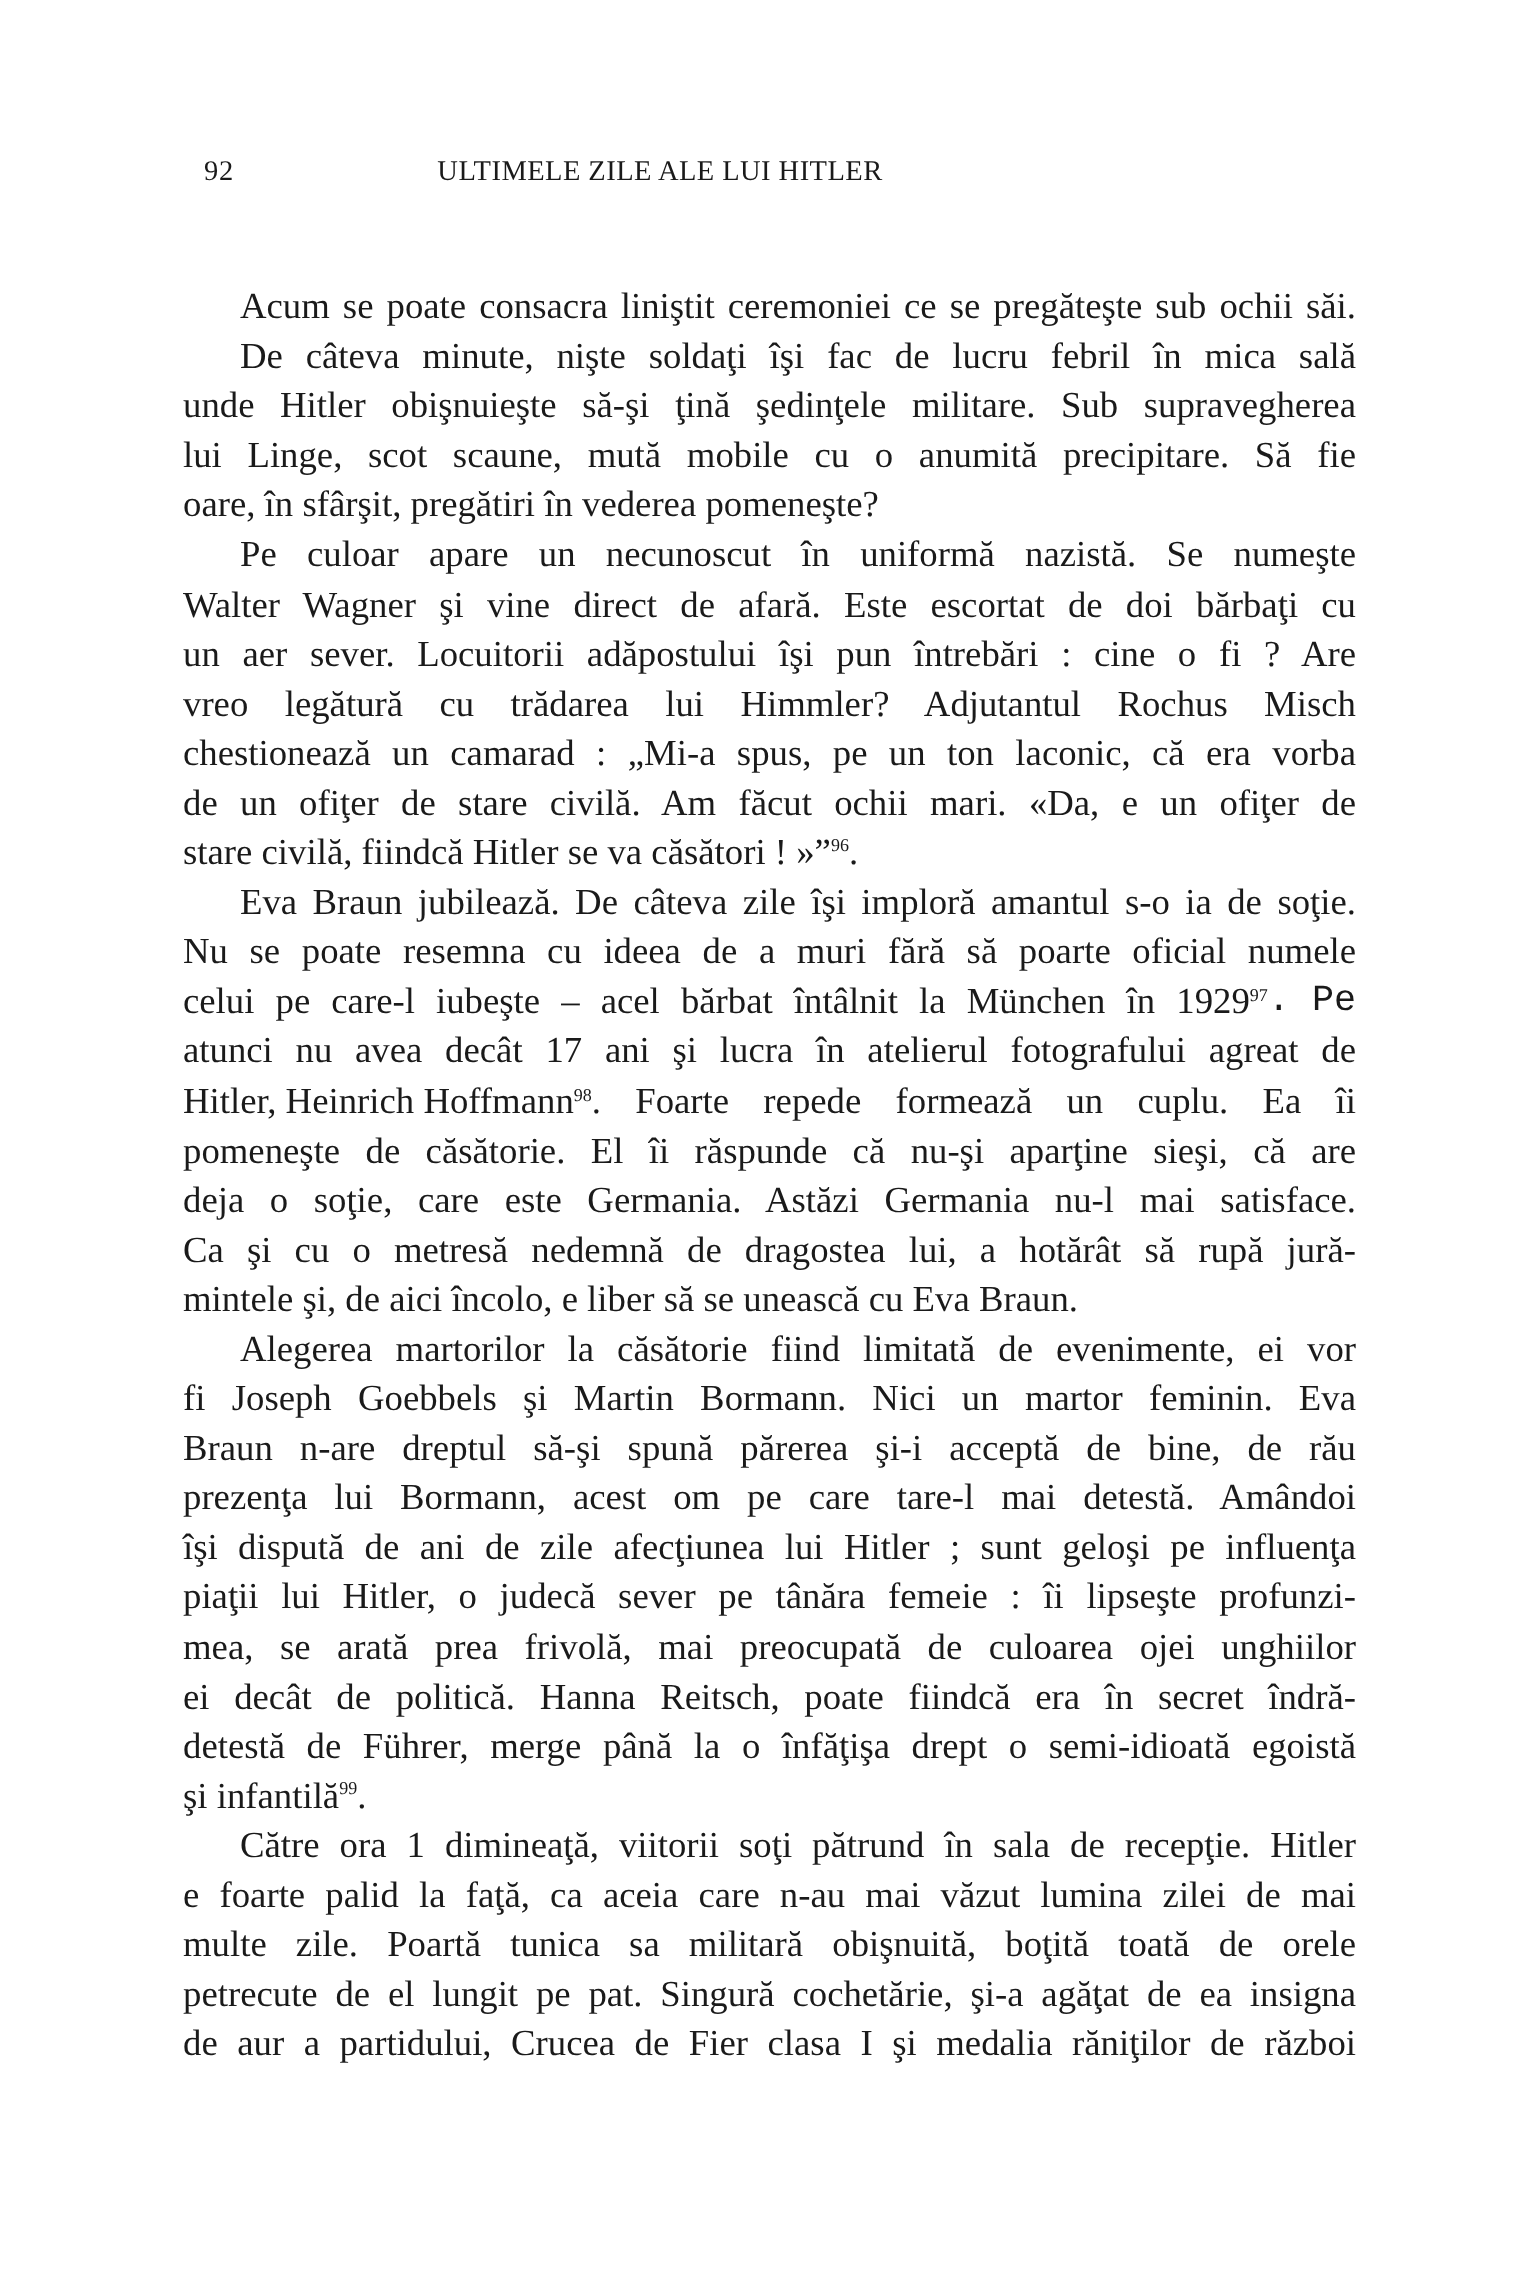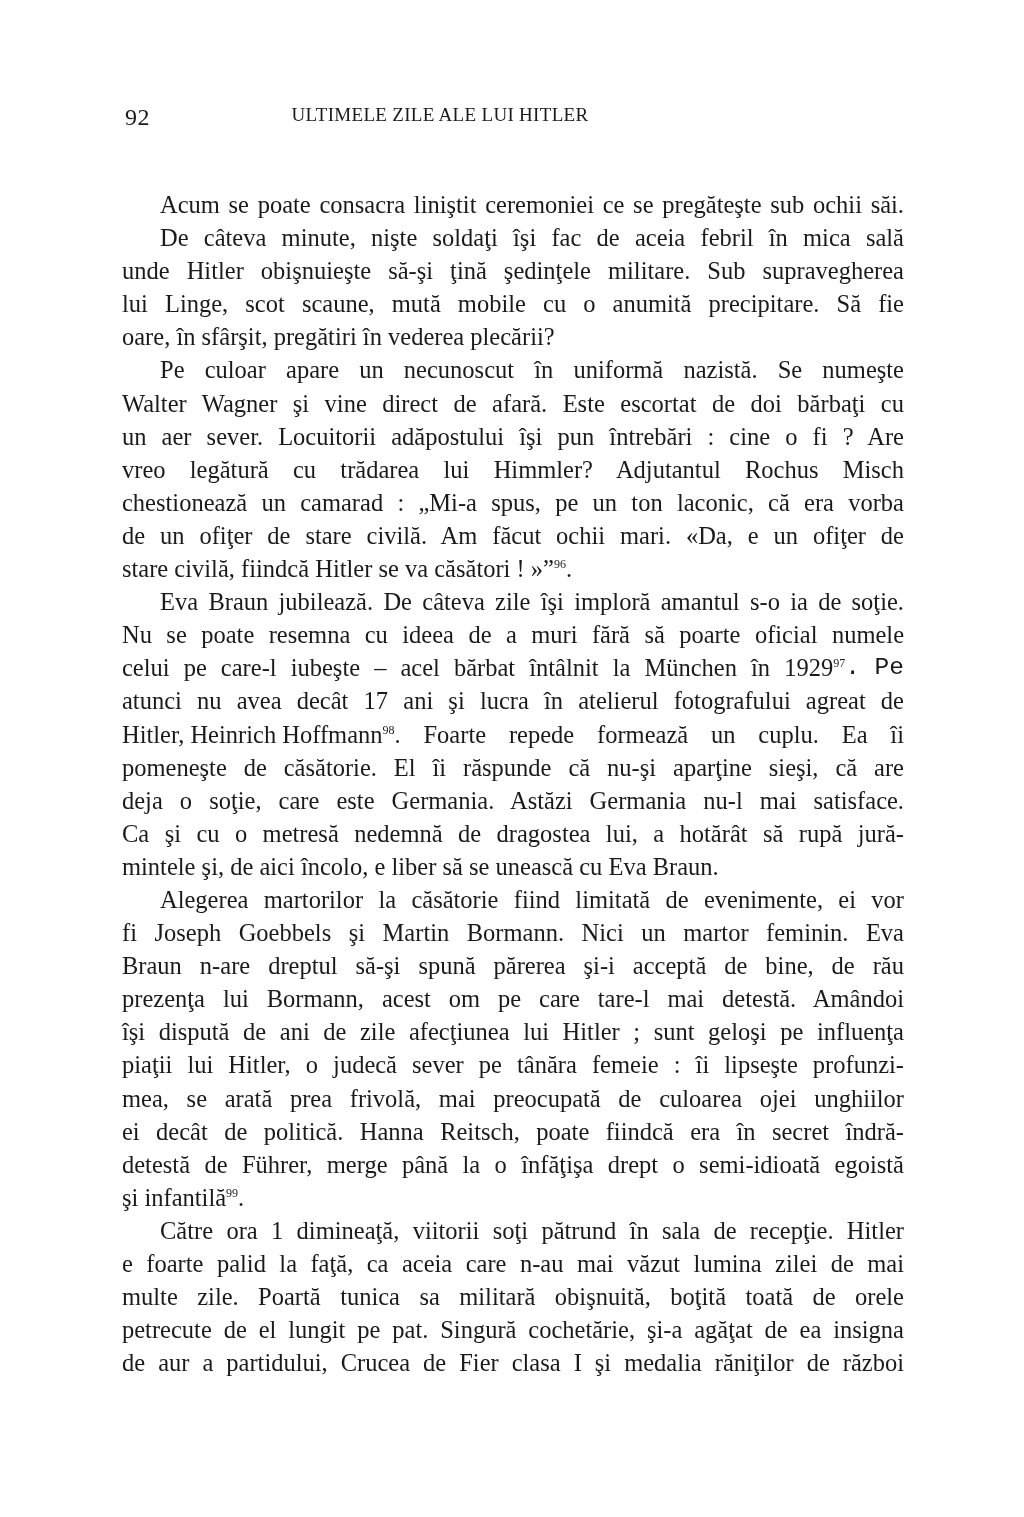--- a/index.html
+++ b/index.html
@@ -1,18 +1,18 @@
 <!DOCTYPE html>
 <html><head>
 <meta charset="utf-8">
 <style>
   html, body { margin: 0; padding: 0; background: #ffffff; }
   body { width: 1024px; height: 1517px; position: relative; overflow: hidden; color: #1a1a1a;
          font-family: "Liberation Serif", "DejaVu Serif", serif; }
-  .page-number { position: absolute; left: 125px; top: 104px; font-size: 24px; letter-spacing: 0.5px; }
+  .page-number { position: absolute; left: 136px; top: 104px; font-size: 19px; letter-spacing: 0.5px; }
   .running-head { position: absolute; left: 0; width: 872px; top: 104px; text-align: center;
                   font-size: 19px; letter-spacing: 0.3px; padding-left: 8px; box-sizing: border-box; }
   .body-text { position: absolute; left: 122px; top: 188px; width: 782px; }
   .line { display: block; height: 33.1px; line-height: 33.1px; font-size: 24.5px; text-align: justify;
           text-align-last: justify; white-space: nowrap; overflow: visible; }
   .line.last { text-align-last: left; }
   .line.indent { padding-left: 38px; }
   .line .t { display: inline-block; width: 100%; text-align: justify; text-align-last: justify; white-space: normal; }
   .line.last .t { text-align-last: left; }
   sup { font-size: 12px; line-height: 0; vertical-align: 9px; }
@@ -24,24 +24,24 @@
   <div class="page-number">92</div>
   <div class="running-head">ULTIMELE ZILE ALE LUI HITLER</div>
 
   <div class="body-text">
 
     <div>
       <div class="line indent"><span class="t">Acum se poate consacra liniştit ceremoniei ce se pregăteşte sub ochii săi.</span></div>
     </div>
 
     <div>
-      <div class="line indent"><span class="t">De câteva minute, nişte soldaţi îşi fac de aceia febril în mica sală</span></div>
+      <div class="line indent"><span class="t">De câteva minute, nişte soldaţi îşi fac de lucru febril în mica sală</span></div>
       <div class="line"><span class="t">unde Hitler obişnuieşte să-şi ţină şedinţele militare. Sub supravegherea</span></div>
       <div class="line"><span class="t">lui Linge, scot scaune, mută mobile cu o anumită precipitare. Să fie</span></div>
-      <div class="line last"><span class="t">oare, în sfârşit, pregătiri în vederea plecării?</span></div>
+      <div class="line last"><span class="t">oare, în sfârşit, pregătiri în vederea pomeneşte?</span></div>
     </div>
 
     <div>
       <div class="line indent"><span class="t">Pe culoar apare un necunoscut în uniformă nazistă. Se numeşte</span></div>
       <div class="line"><span class="t">Walter Wagner şi vine direct de afară. Este escortat de doi bărbaţi cu</span></div>
       <div class="line"><span class="t">un aer sever. Locuitorii adăpostului îşi pun întrebări : cine o fi ? Are</span></div>
       <div class="line"><span class="t">vreo legătură cu trădarea lui Himmler? Adjutantul Rochus Misch</span></div>
       <div class="line"><span class="t">chestionează un camarad : „Mi-a spus, pe un ton laconic, că era vorba</span></div>
       <div class="line"><span class="t">de un ofiţer de stare civilă. Am făcut ochii mari. «Da, e un ofiţer de</span></div>
       <div class="line last"><span>stare civilă, fiindcă Hitler se va căsători ! »”</span><sup>96</sup><span>.</span></div>

